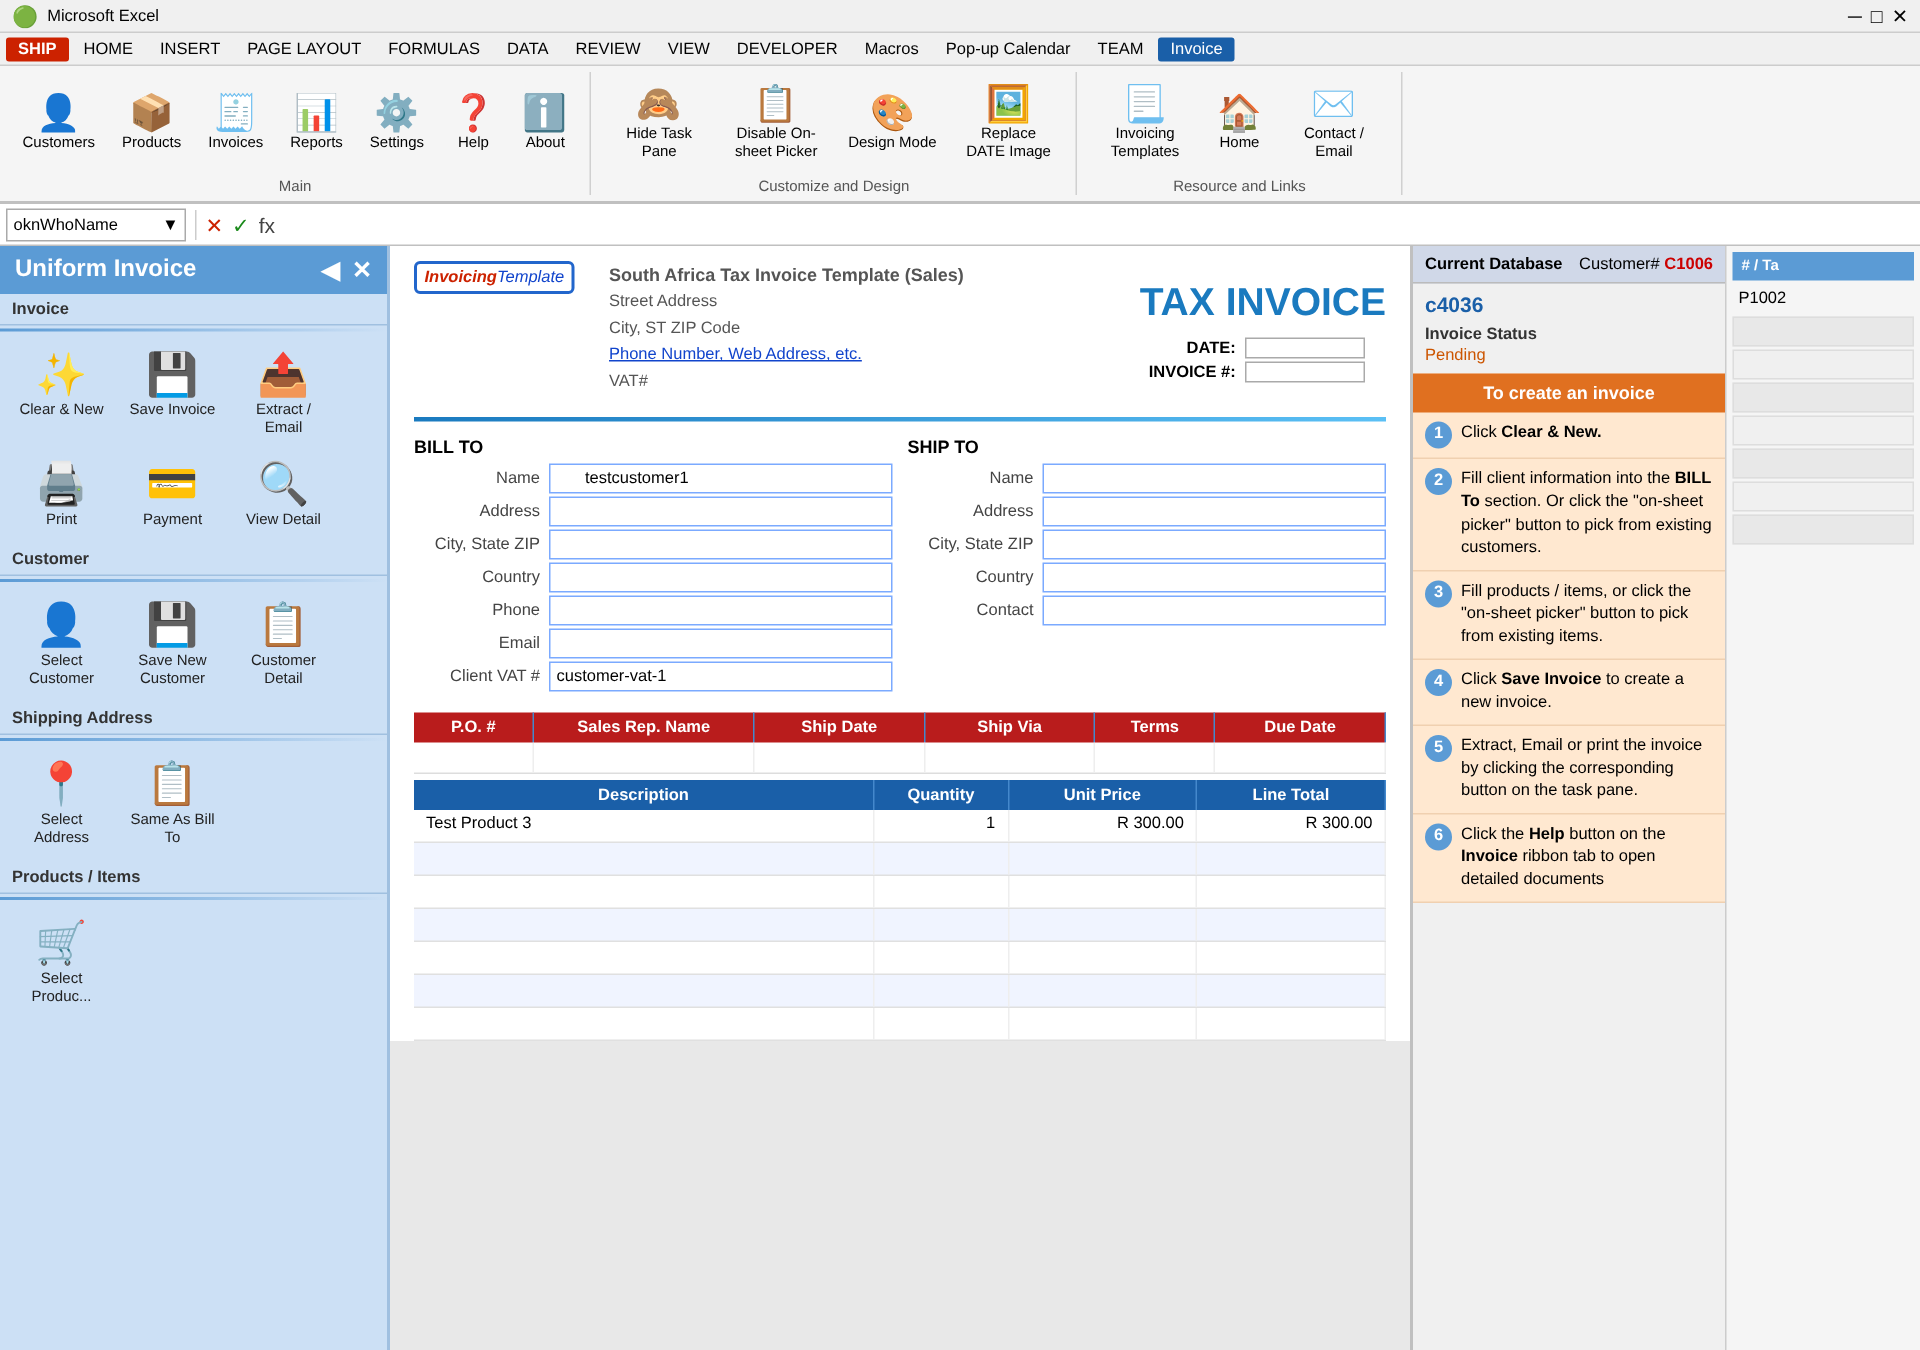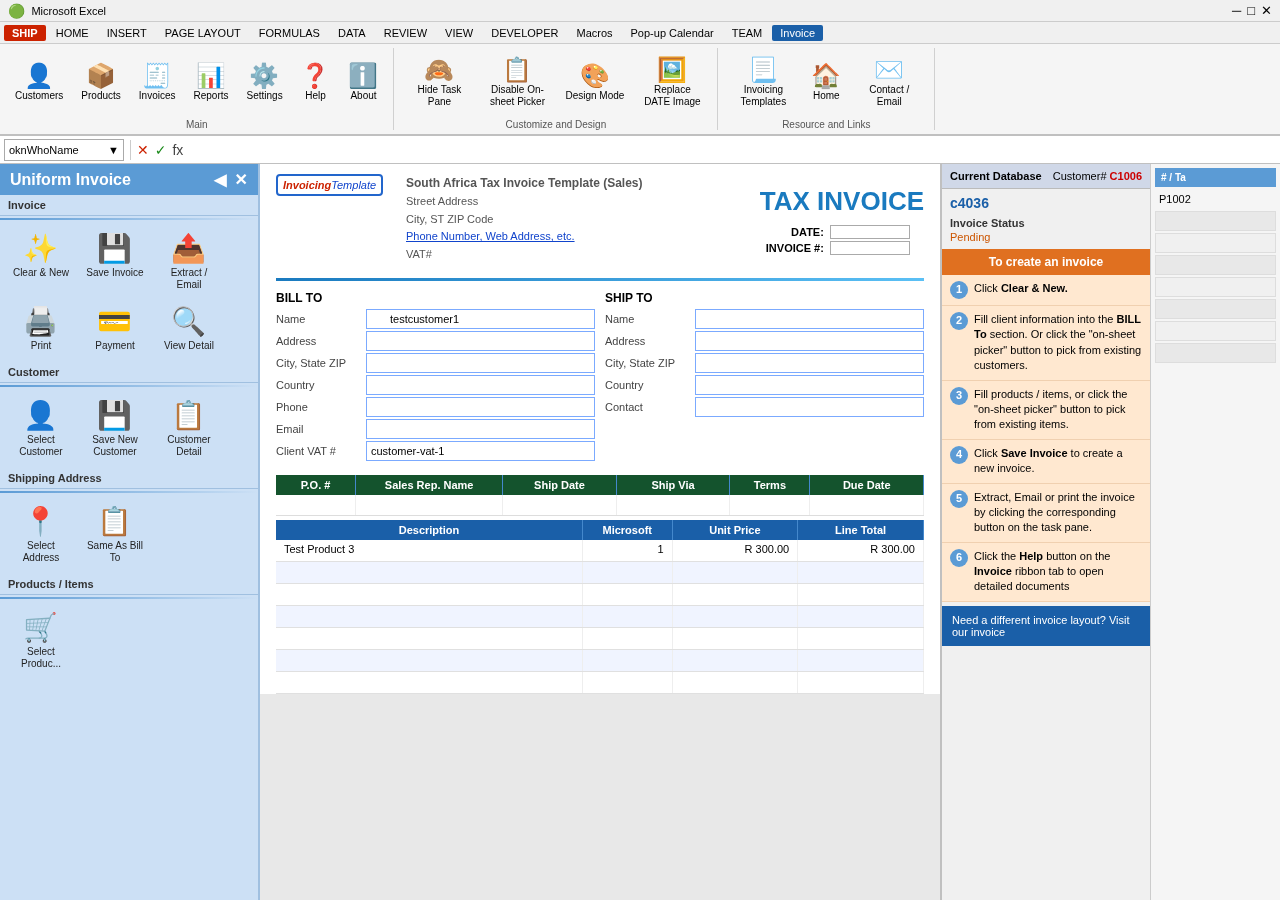--- a/index.html
+++ b/index.html
@@ -258,36 +258,36 @@
       color: #000;
     }
     .field-row {
       display: flex;
       align-items: center;
       margin-bottom: 2px;
       font-size: 11px;
     }
     .field-label {
       width: 90px;
-      text-align: left;
+      text-align: right;
       padding-right: 6px;
       color: #444;
       flex-shrink: 0;
     }
     .field-value {
       flex: 1;
       height: 20px;
       border: 1px solid #7baaff;
       padding: 1px 4px;
       font-size: 11px;
       background: white;
     }
     .po-table-header {
       display: flex;
-      background: #14532d;
+      background: #b91c1c;
       color: white;
       font-size: 11px;
       margin: 6px 16px 0;
     }
     .po-table-header div {
       padding: 4px 6px;
       border-right: 1px solid #4488cc;
       font-weight: bold;
       text-align: center;
     }
@@ -723,21 +723,21 @@
         <div style="flex:1;min-height:20px;"></div>
         <div style="flex:2;"></div>
         <div style="flex:1.5;"></div>
         <div style="flex:1.5;"></div>
         <div style="flex:1;"></div>
         <div style="flex:1.5;"></div>
       </div>
 
       <div class="products-header">
         <div style="flex:4;">Description</div>
-        <div style="flex:1;">Microsoft</div>
+        <div style="flex:1;">Quantity</div>
         <div style="flex:1.5;">Unit Price</div>
         <div style="flex:1.5;">Line Total</div>
       </div>
       <div class="products-row">
         <div style="flex:4;">Test Product 3</div>
         <div style="flex:1;text-align:right;">1</div>
         <div style="flex:1.5;text-align:right;">R 300.00</div>
         <div style="flex:1.5;text-align:right;">R 300.00</div>
       </div>
       <div class="products-row alt">
@@ -815,23 +815,20 @@
       <div class="instruction-step">
         <div class="step-num">5</div>
         <div>Extract, Email or print the invoice by clicking the corresponding button on the task pane.</div>
       </div>
       <div class="instruction-step">
         <div class="step-num">6</div>
         <div>Click the <strong>Help</strong> button on the <strong>Invoice</strong> ribbon tab to open detailed documents</div>
       </div>
     </div>
 
-    <div class="bottom-blue">
-      <span>Need a different invoice layout? Visit our invoice</span>
-    </div>
   </div>
 
   <div class="extra-strip">
     <div class="db-header"># / Ta</div>
     <div style="padding:4px;font-size:11px;">P1002</div>
     <div style="height:20px;background:#e8e8e8;margin:2px 0;border:1px solid #ddd;"></div>
     <div style="height:20px;background:#f0f0f0;margin:2px 0;border:1px solid #ddd;"></div>
     <div style="height:20px;background:#e8e8e8;margin:2px 0;border:1px solid #ddd;"></div>
     <div style="height:20px;background:#f0f0f0;margin:2px 0;border:1px solid #ddd;"></div>
     <div style="height:20px;background:#e8e8e8;margin:2px 0;border:1px solid #ddd;"></div>

